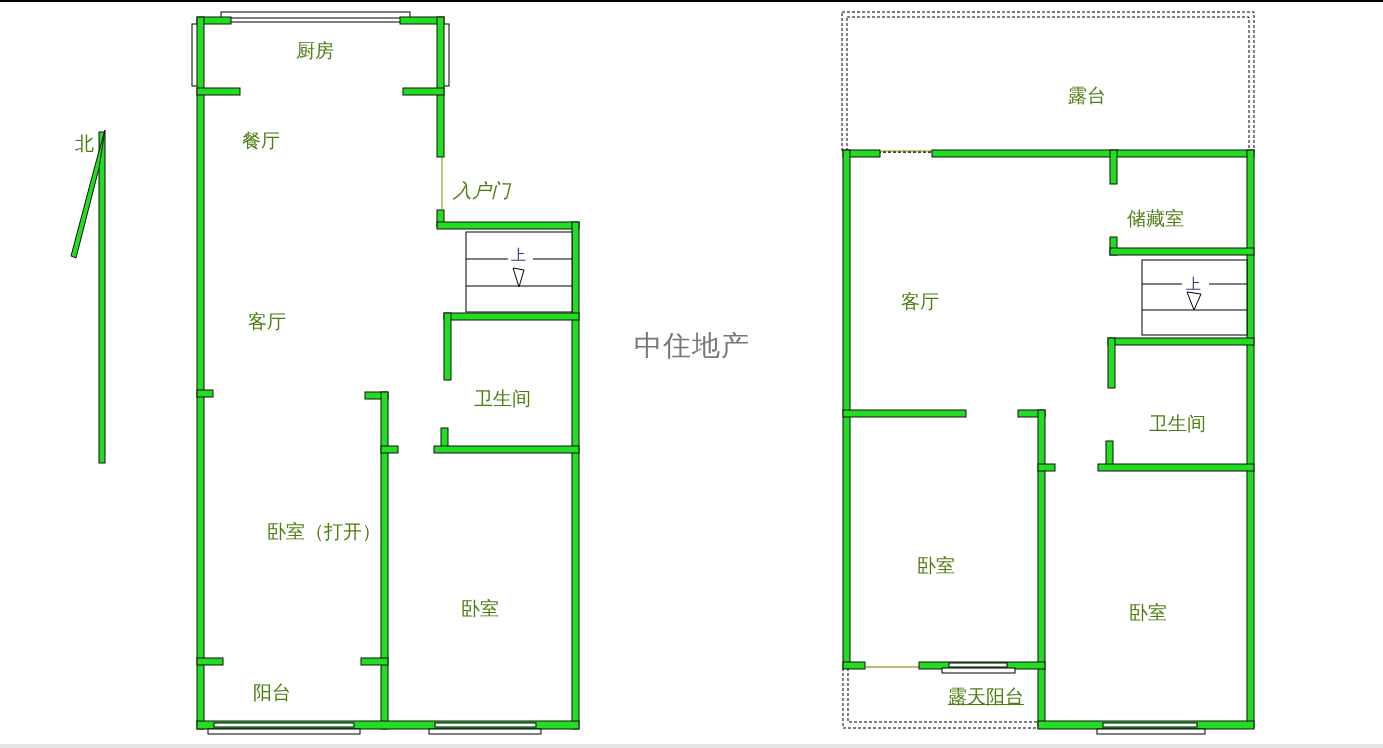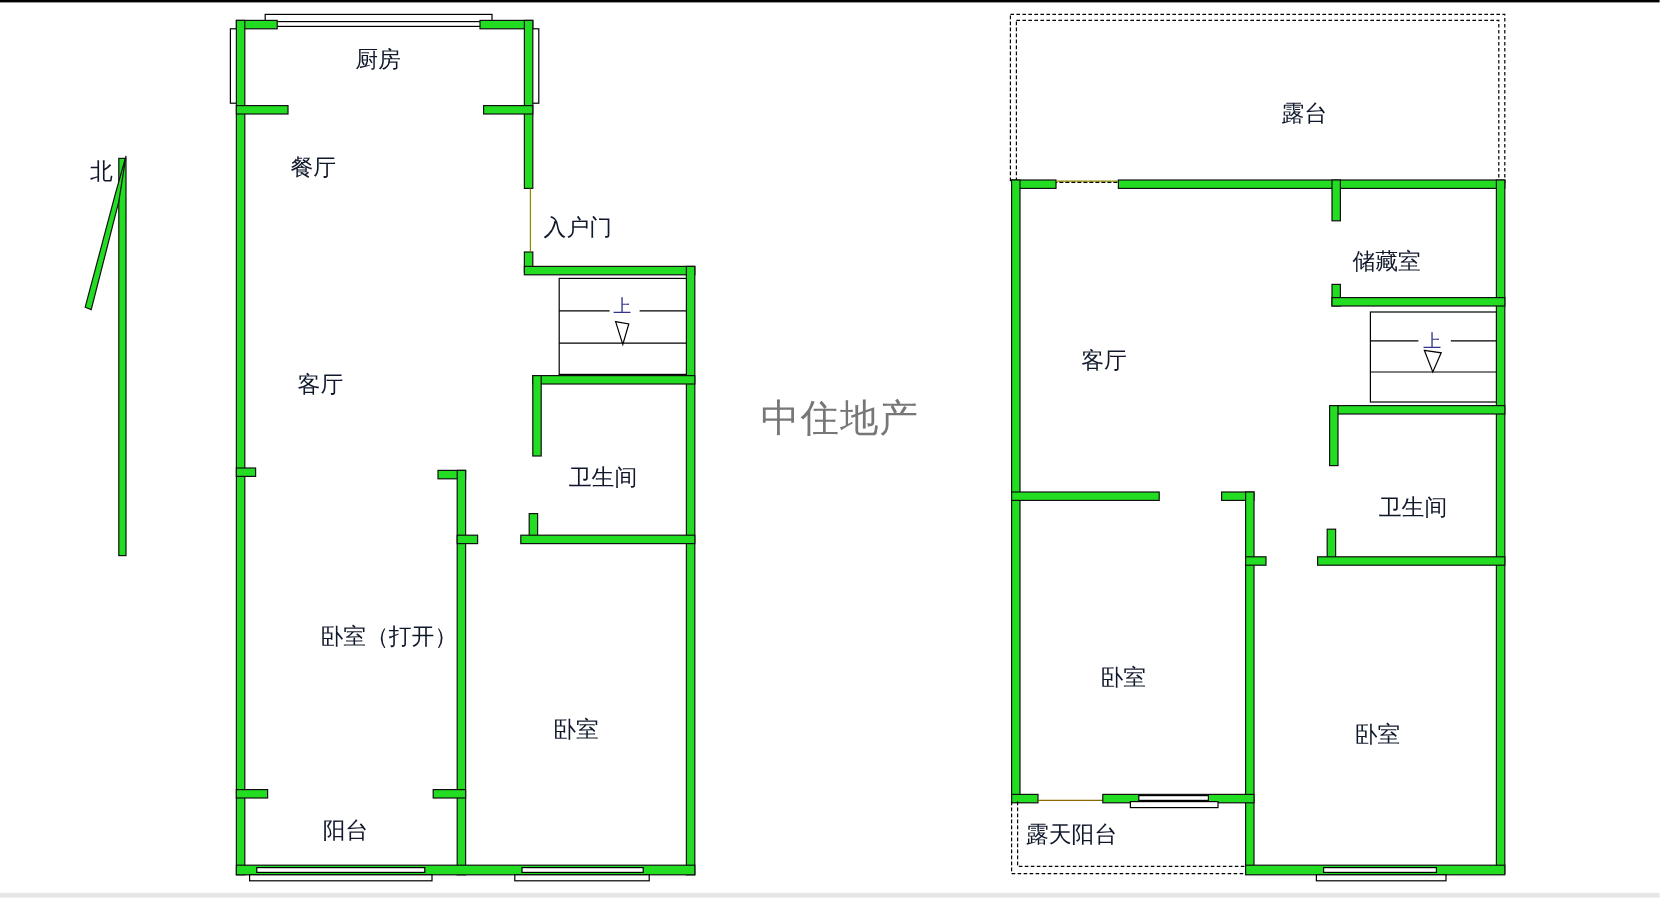--- a/index.html
+++ b/index.html
@@ -1,22 +1,22 @@
 <!DOCTYPE html>
 <html><head>
 <meta charset="utf-8">
 <style>
   html, body { margin:0; padding:0; background:#ffffff; }
   body { width:1383px; height:748px; position:relative; overflow:hidden; font-family:"DejaVu Sans", sans-serif; }
   .topline { position:absolute; left:0; top:0; width:1383px; height:2px; background:#000; }
   .bottombar { position:absolute; left:0; top:744px; width:1383px; height:4px; background:#e6e6e6; }
   svg { position:absolute; left:0; top:0; }
   .w { fill:#22dd22; stroke:#111; stroke-width:1; }
-  .lbl { position:absolute; color:#0f172a; font-size:19px; white-space:nowrap; line-height:1; }
-  .brand { position:absolute; color:#777; font-size:32px; font-family:"DejaVu Serif", serif; line-height:1; letter-spacing:1px; }
+  .lbl { position:absolute; color:#4d7c0f; font-size:19px; white-space:nowrap; line-height:1; }
+  .brand { position:absolute; color:#777; font-size:28px; font-family:"DejaVu Serif", serif; line-height:1; letter-spacing:1px; }
   .stairlbl { position:absolute; color:#33338a; font-size:15px; line-height:1; }
 </style>
 </head>
 <body>
 
 <div class="topline"></div>
 
 <svg width="1383" height="748">
 
   <g>
@@ -121,32 +121,32 @@
     <rect class="w" x="1038" y="721" width="216" height="8"></rect>
     <rect x="1103" y="723" width="94" height="4" fill="#fff" stroke="#000"></rect>
     <rect x="1097" y="729" width="108" height="5" fill="#fff" stroke="#000"></rect>
   </g>
 </svg>
 
 <div class="lbl" style="left:75px;top:134px;">北</div>
 
 <div class="lbl" style="left:296px;top:41px;">厨房</div>
 <div class="lbl" style="left:242px;top:131px;">餐厅</div>
-<div class="lbl" style="left:453px;top:181px;">入户门</div>
+<div class="lbl" style="left:453px;top:181px;font-style:italic;">入户门</div>
 <div class="stairlbl" style="left:511px;top:248px;">上</div>
 <div class="lbl" style="left:248px;top:312px;">客厅</div>
 <div class="lbl" style="left:474px;top:389px;">卫生间</div>
 <div class="lbl" style="left:231px;top:522px;margin-left:36px;">卧室（打开）</div>
 <div class="lbl" style="left:461px;top:599px;">卧室</div>
-<div class="lbl" style="left:269px;top:683px;">阳台</div>
+<div class="lbl" style="left:253px;top:683px;">阳台</div>
 
 <div class="brand" style="left:634px;top:332px;">中住地产</div>
 
 <div class="lbl" style="left:1032px;top:86px;margin-left:36px;">露台</div>
 <div class="lbl" style="left:1127px;top:209px;">储藏室</div>
 <div class="stairlbl" style="left:1186px;top:277px;">上</div>
 <div class="lbl" style="left:901px;top:292px;">客厅</div>
 <div class="lbl" style="left:1149px;top:414px;">卫生间</div>
 <div class="lbl" style="left:917px;top:556px;">卧室</div>
 <div class="lbl" style="left:1129px;top:603px;">卧室</div>
-<div class="lbl" style="left:855px;top:687px;">露天阳台</div>
+<div class="lbl" style="left:948px;top:687px;text-decoration:underline;">露天阳台</div>
 
 <div class="bottombar"></div>
 
 </body></html>

